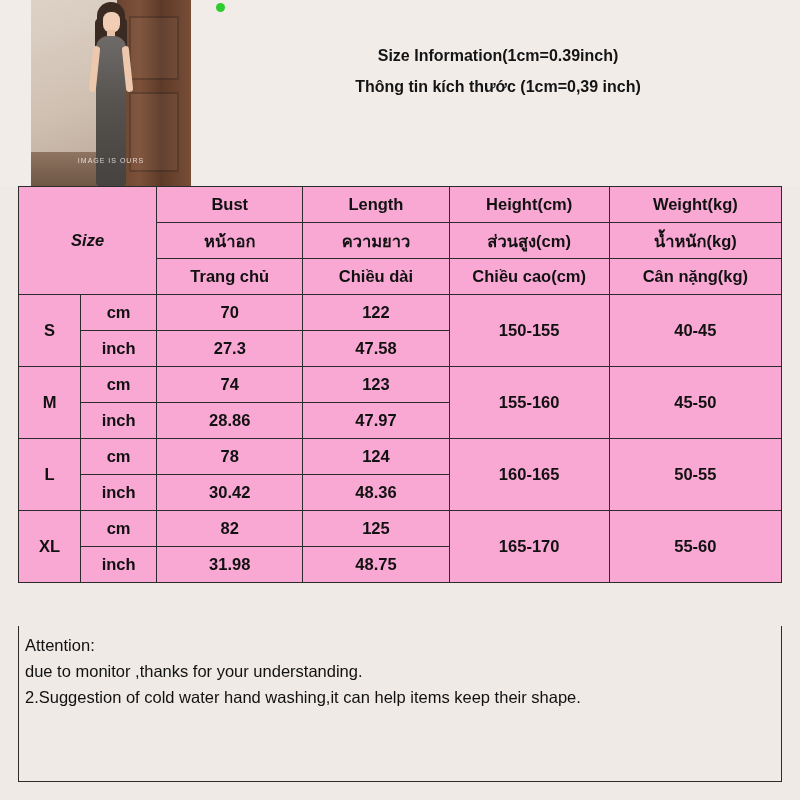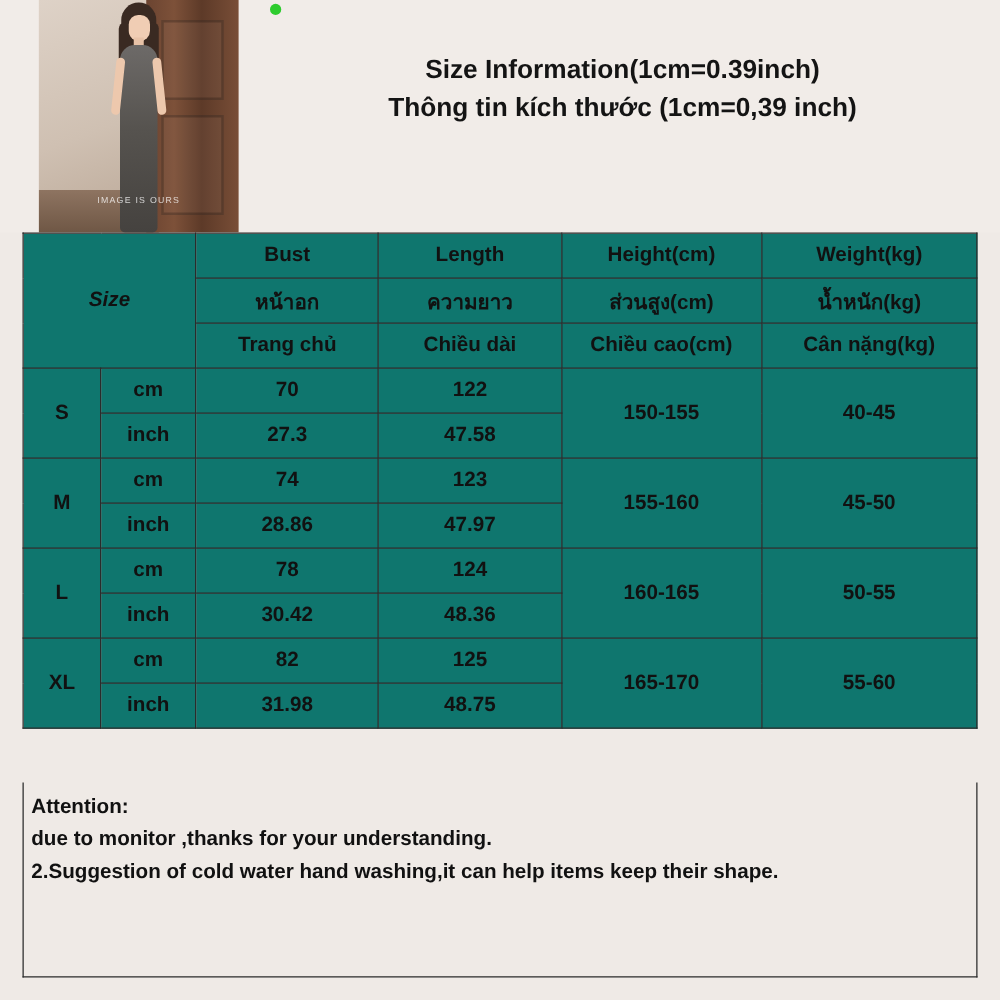--- a/index.html
+++ b/index.html
@@ -131,38 +131,38 @@
   }
   .title-block {
     position: absolute;
     left: 200px; top: 40px;
     width: 596px;
     text-align: center;
     color: #141414;
     font-weight: bold;
   }
   .title-block .t {
-    font-size: 21px;
+    font-size: 16px;
     line-height: 31px;
     white-space: nowrap;
   }
   
   .tbl {
     position: absolute;
     left: 18px; top: 186px;
     width: 764px;
     border-collapse: collapse;
     table-layout: fixed;
   }
   .tbl td, .tbl th {
     border: 1px solid #2b2b2b;
     text-align: center;
     font-size: 16.5px;
     color: #111;
-    background: #0f766e;
+    background: #f9a8d4;
     padding: 0;
     height: 35px;
     font-weight: bold;
   }
   .size-cell {
     font-size: 22px;
     font-style: italic;
   }
   .row-size {
     font-size: 19px;
@@ -173,21 +173,20 @@
   .attention {
     position: absolute;
     left: 18px; top: 626px;
     width: 764px;
     height: 156px;
     border: 1px solid #2b2b2b;
     border-top: none;
     box-sizing: border-box;
     background: #efeae6;
     padding: 6px 12px 0 6px;
-    font-weight: bold;
   }
   .attention div {
     font-size: 16.5px;
     line-height: 26px;
     color: #111;
   }
   .side-left {
     position: absolute;
     left: 0; top: 0; width: 18px; height: 800px;
     background: #efeae6;

